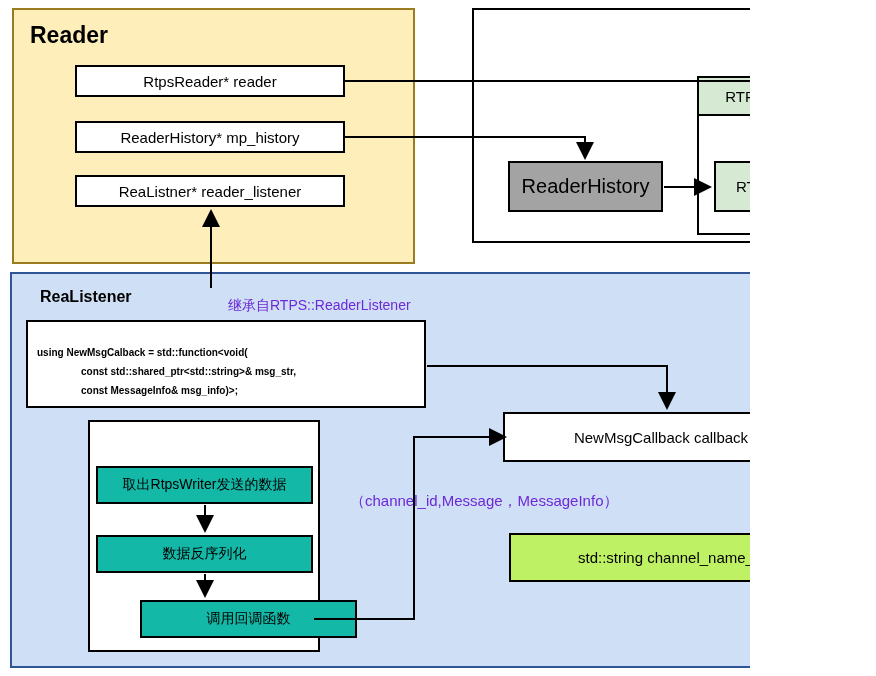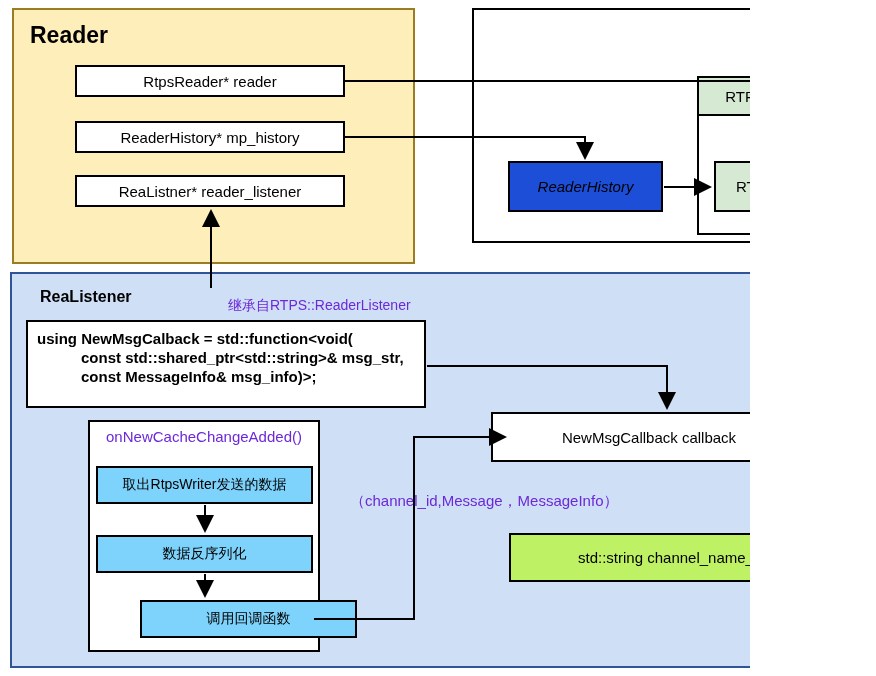--- a/index.html
+++ b/index.html
@@ -92,23 +92,22 @@
     height: 40px;
     background: #d6ead3;
     border: 2px solid #000000;
     font-size: 15px;
   }
   #readerhistory-node {
     left: 508px;
     top: 161px;
     width: 155px;
     height: 51px;
-    background: #1d4ed8;
-    font-size: 15px;
-    font-style: italic;
+    background: #a3a3a3;
+    font-size: 20px;
   }
   #rtpsreader-node {
     left: 714px;
     top: 161px;
     width: 133px;
     height: 51px;
     background: #d6ead3;
     font-size: 15px;
   }
   
@@ -131,22 +130,22 @@
     font-size: 14px;
   }
   #using-block {
     left: 26px;
     top: 320px;
     width: 400px;
     height: 88px;
     background: #ffffff;
     display: block;
     text-align: left;
-    padding: 7px 9px;
-    font-size: 15px;
+    padding: 21px 9px;
+    font-size: 10px;
     font-weight: bold;
     line-height: 19px;
   }
   .indent1 { padding-left: 44px; display: block; }
   #oncache-group {
     left: 88px;
     top: 420px;
     width: 232px;
     height: 232px;
     background: #ffffff;
@@ -156,25 +155,25 @@
     left: 103px;
     top: 428px;
     width: 202px;
     text-align: center;
     font-size: 15px;
   }
   .step-box {
     left: 96px;
     width: 217px;
     height: 38px;
-    background: #7dd3fc;
+    background: #14b8a6;
     font-size: 14px;
   }
   #callback-node {
-    left: 491px;
+    left: 503px;
     top: 412px;
     width: 316px;
     height: 50px;
     background: #ffffff;
     font-size: 15px;
   }
   #channelname-node {
     left: 509px;
     top: 533px;
     width: 314px;
@@ -220,21 +219,20 @@
   <div class="title-label" id="realistener-title">ReaListener</div>
   <div class="plain-label" id="inherit-label">继承自RTPS::ReaderListener</div>
 
   <div class="box" id="using-block">
     <span>using NewMsgCalback = std::function&lt;void(</span>
     <span class="indent1">const std::shared_ptr&lt;std::string&gt;&amp; msg_str,</span>
     <span class="indent1">const MessageInfo&amp; msg_info)&gt;;</span>
   </div>
 
   <div class="box" id="oncache-group"></div>
-  <div class="plain-label" id="oncache-title">onNewCacheChangeAdded()</div>
 
   <div class="box step-box" style="top:466px;">取出RtpsWriter发送的数据</div>
   <div class="box step-box" style="top:535px;">数据反序列化</div>
   <div class="box step-box" style="top:600px;margin-left:44px;">调用回调函数</div>
 
   <div class="box" id="callback-node">NewMsgCallback callback</div>
   <div class="box" id="channelname-node">std::string channel_name_</div>
   <div class="plain-label" id="tuple-label">（channel_id,Message，MessageInfo）</div>
 
   <svg class="arrows">

